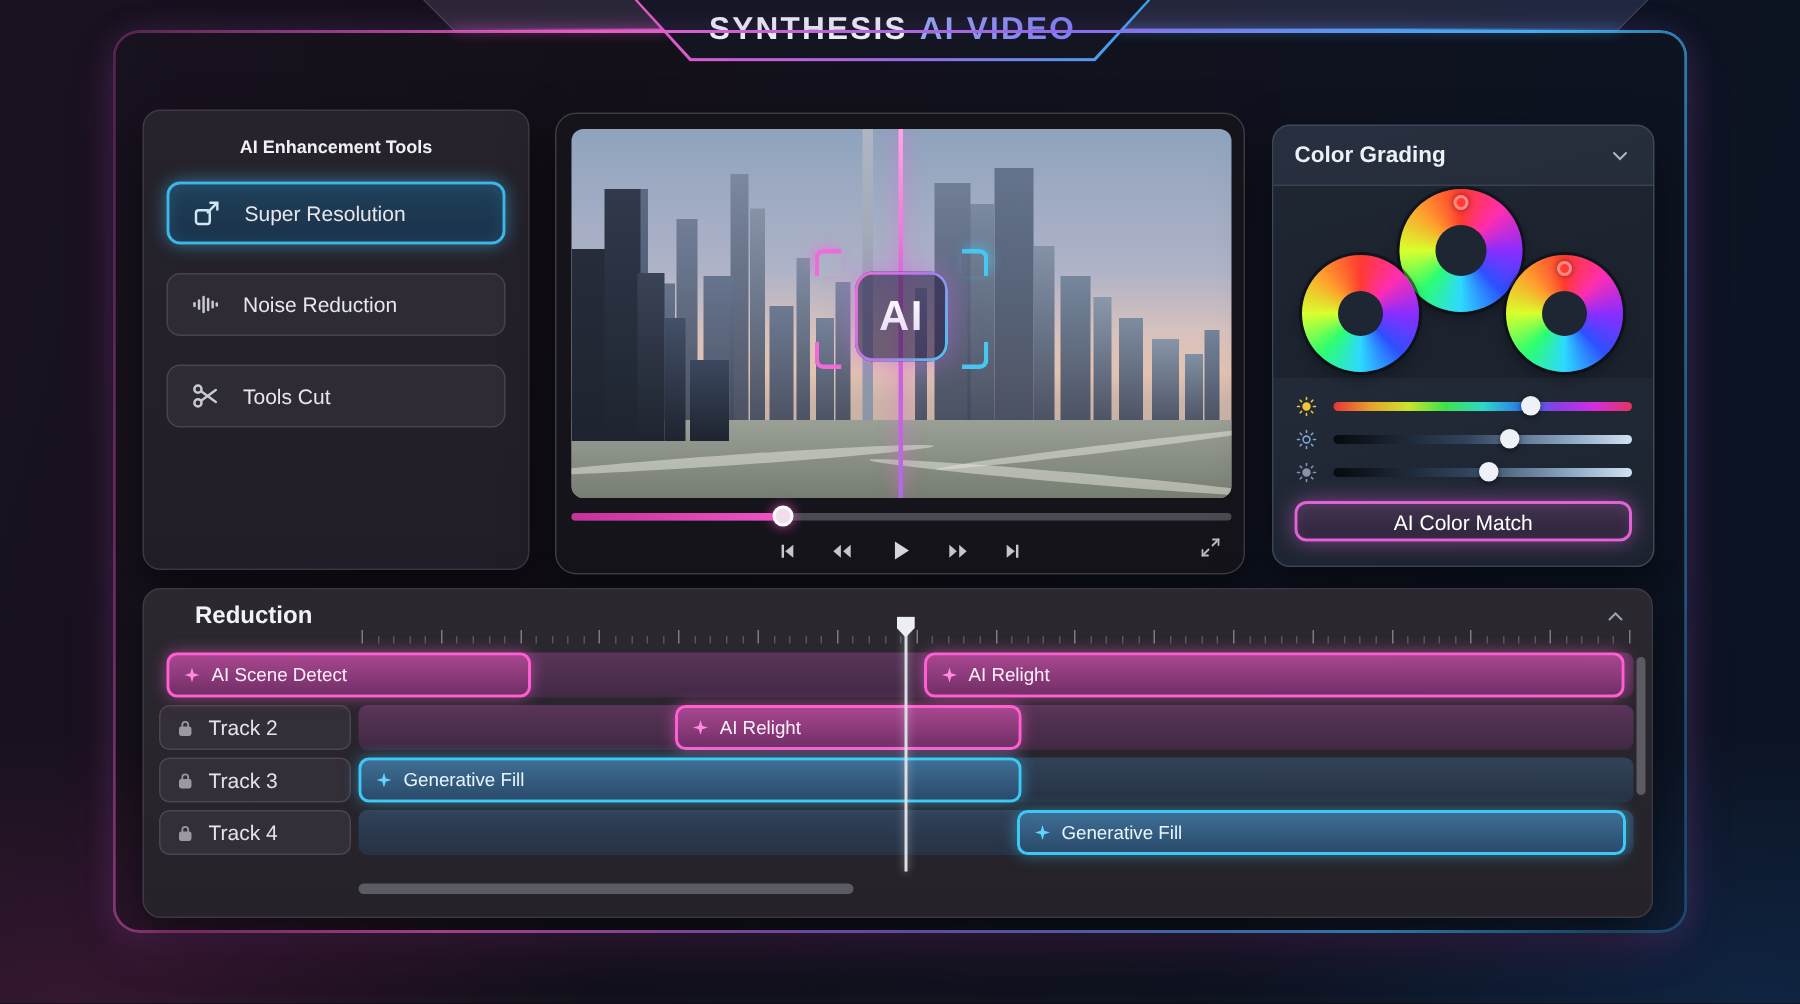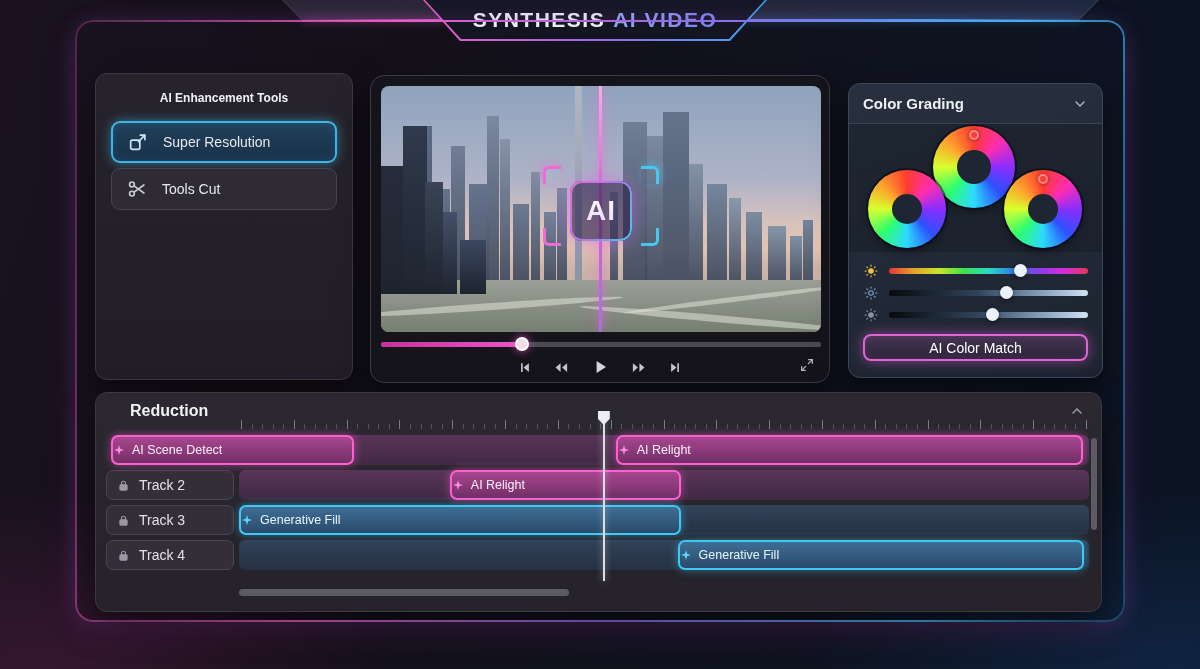--- a/index.html
+++ b/index.html
@@ -49,21 +49,21 @@
     -webkit-mask-composite:xor; mask-composite:exclude; pointer-events:none; }
 
   
   .panel { position:absolute; border-radius:12px; box-shadow:0 14px 32px rgba(0,0,0,.5); }
 
   
   .tools { left:95px; top:73px; width:258px; height:307px;
     background:linear-gradient(180deg,#26232c,#211e27); border:1px solid #3c3846;
     display:flex; flex-direction:column; padding:0 15px; }
   .tools h2 { margin:17px 0 16px; text-align:center; font-size:12px; font-weight:bold; color:#f1f1f5; }
-  .tool-btn { display:flex; align-items:center; gap:12px; height:42px; margin-bottom:5px;
+  .tool-btn { display:flex; align-items:center; gap:12px; height:42px; margin-bottom:19px;
     padding-left:12px; background:#2e2b34; border:1px solid #474350; border-radius:9px;
     color:#e7e7eb; font-size:14px; cursor:pointer; }
   .tool-btn .t-icon { width:26px; display:flex; justify-content:center; }
   .tool-btn.active { background:linear-gradient(180deg,#20405a,#1a3149);
     border:2px solid #3fb6e8; box-shadow:0 0 12px rgba(63,182,232,.55), inset 0 0 10px rgba(63,182,232,.18); }
 
   
   .player { left:370px; top:75px; width:460px; height:308px; background:#16141b;
     border:1px solid #3d3a45; border-radius:14px; }
   .video { position:absolute; left:10px; top:10px; width:440px; height:246px;
@@ -146,21 +146,21 @@
   .playhead-flag { position:absolute; left:-5px; top:-4px; width:12px; height:14px; background:#eceef4;
     clip-path:polygon(0 0,100% 0,100% 55%,50% 100%,0 55%); cursor:grab; }
   .tracks { position:absolute; left:10px; top:42px; right:12px; }
   .track-row { display:flex; align-items:stretch; height:30px; margin-bottom:5px; }
   .track-label { width:128px; display:flex; align-items:center; gap:9px; padding-left:10px;
     background:#332e38; border:1px solid #4a4550; border-radius:7px; color:#e4e3e8; font-size:14px; }
   .lane { position:relative; flex:1; margin-left:5px; border-radius:6px; }
   .lane.pink { background:linear-gradient(180deg,rgba(122,62,118,.6),rgba(84,44,86,.55)); }
   .lane.cyan { background:linear-gradient(180deg,rgba(56,86,118,.6),rgba(38,60,88,.55)); }
   .clip { position:absolute; top:0; height:30px; border-radius:7px; display:flex; align-items:center;
-    gap:7px; font-size:12.5px; white-space:nowrap; overflow:hidden; cursor:grab; }
+    gap:7px; padding-left:9px; font-size:12.5px; white-space:nowrap; overflow:hidden; cursor:grab; }
   .clip.pink { border:2px solid #ff5fd2; color:#fdeffa;
     background:linear-gradient(180deg,rgba(216,82,178,.62),rgba(148,50,126,.58));
     box-shadow:0 0 10px rgba(255,95,210,.5); }
   .clip.cyan { border:2px solid #3ec8f6; color:#e7f6fd;
     background:linear-gradient(180deg,rgba(72,142,192,.58),rgba(44,94,138,.55));
     box-shadow:0 0 10px rgba(62,200,246,.5); }
   .h-scroll { position:absolute; left:143px; top:196px; width:330px; height:7px;
     background:#5c5b63; border-radius:4px; cursor:grab; }
   .v-scroll { position:absolute; right:4px; top:45px; width:6px; height:92px;
     background:#5c5b63; border-radius:3px; cursor:grab; }
@@ -189,20 +189,33 @@
     <h2>AI Enhancement Tools</h2>
     <button class="tool-btn active">
       <span class="t-icon">
         <svg width="22" height="22" viewBox="0 0 24 24" fill="none" stroke="#cfe6f4" stroke-width="1.8" stroke-linecap="round">
           <rect x="4" y="10" width="10" height="10" rx="2"></rect>
             <path d="M12.5 11.5 19 5"></path>
             <path d="M14.5 4.5H19.5V9.5"></path>
         </svg>
         </span>
       <span>Super Resolution</span>
+    </button>
+    <button class="tool-btn">
+      <span class="t-icon">
+        <svg width="22" height="22" viewBox="0 0 24 24" stroke="#c9c9d1" stroke-width="1.8" stroke-linecap="round">
+          <path d="M4 11v2"></path>
+            <path d="M7.3 9v6"></path>
+            <path d="M10.6 6.5v11"></path>
+            <path d="M13.9 8v8"></path>
+            <path d="M17.2 10v4"></path>
+            <path d="M20.2 11.3v1.4"></path>
+        </svg>
+        </span>
+      <span>Noise Reduction</span>
     </button>
     <button class="tool-btn">
       <span class="t-icon">
         <svg width="22" height="22" viewBox="0 0 24 24" fill="none" stroke="#c9c9d1" stroke-width="1.8" stroke-linecap="round">
           <circle cx="6.5" cy="7" r="2.6"></circle>
             <circle cx="6.5" cy="17" r="2.6"></circle>
           <path d="M8.8 8.6 19.5 16.4"></path>
             <path d="M8.8 15.4 19.5 7.6"></path>
         </svg>
         </span>

